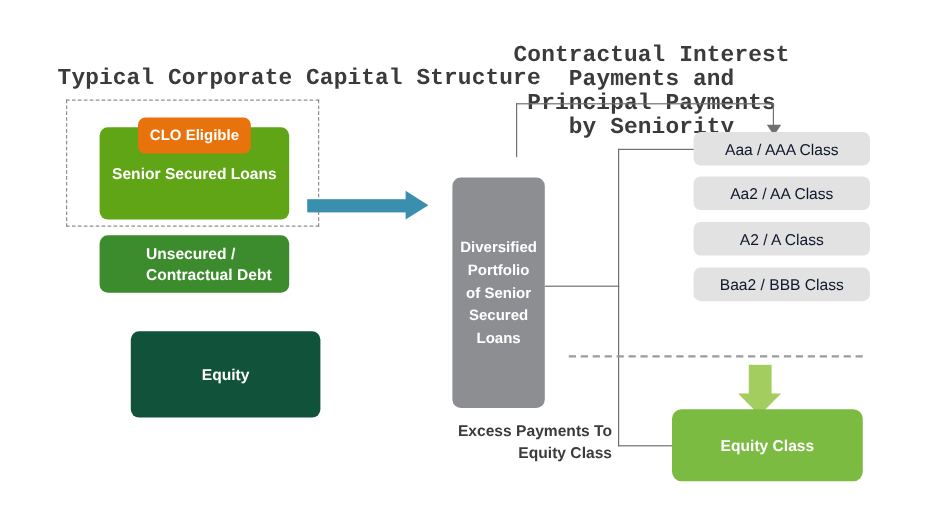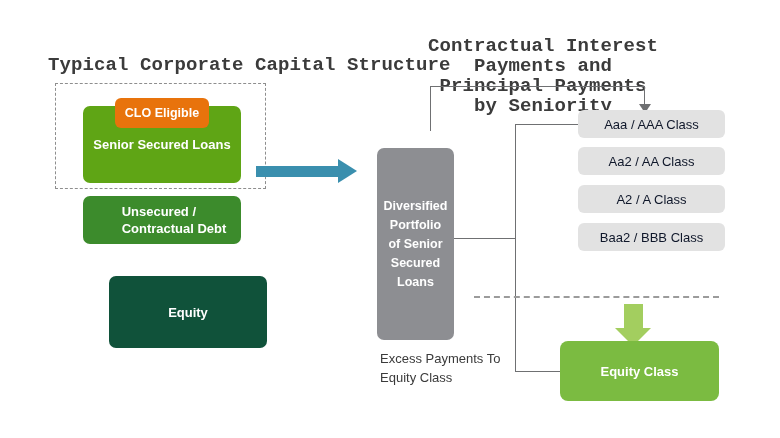--- a/index.html
+++ b/index.html
@@ -226,23 +226,23 @@
     display: flex;
     align-items: center;
     justify-content: center;
   }
 
   
   .excess-label {
     left: 380px;
     top: 349px;
     width: 130px;
-    text-align: left;
-    font-size: 13px;
-    font-weight: normal;
+    text-align: right;
+    font-size: 13px;
+    font-weight: bold;
     color: #3b3b3b;
     line-height: 19px;
   }
 </style>
 </head>
 <body>
 
 <div id="canvas">
 
   <div class="abs heading heading-left">Typical Corporate Capital Structure</div>

